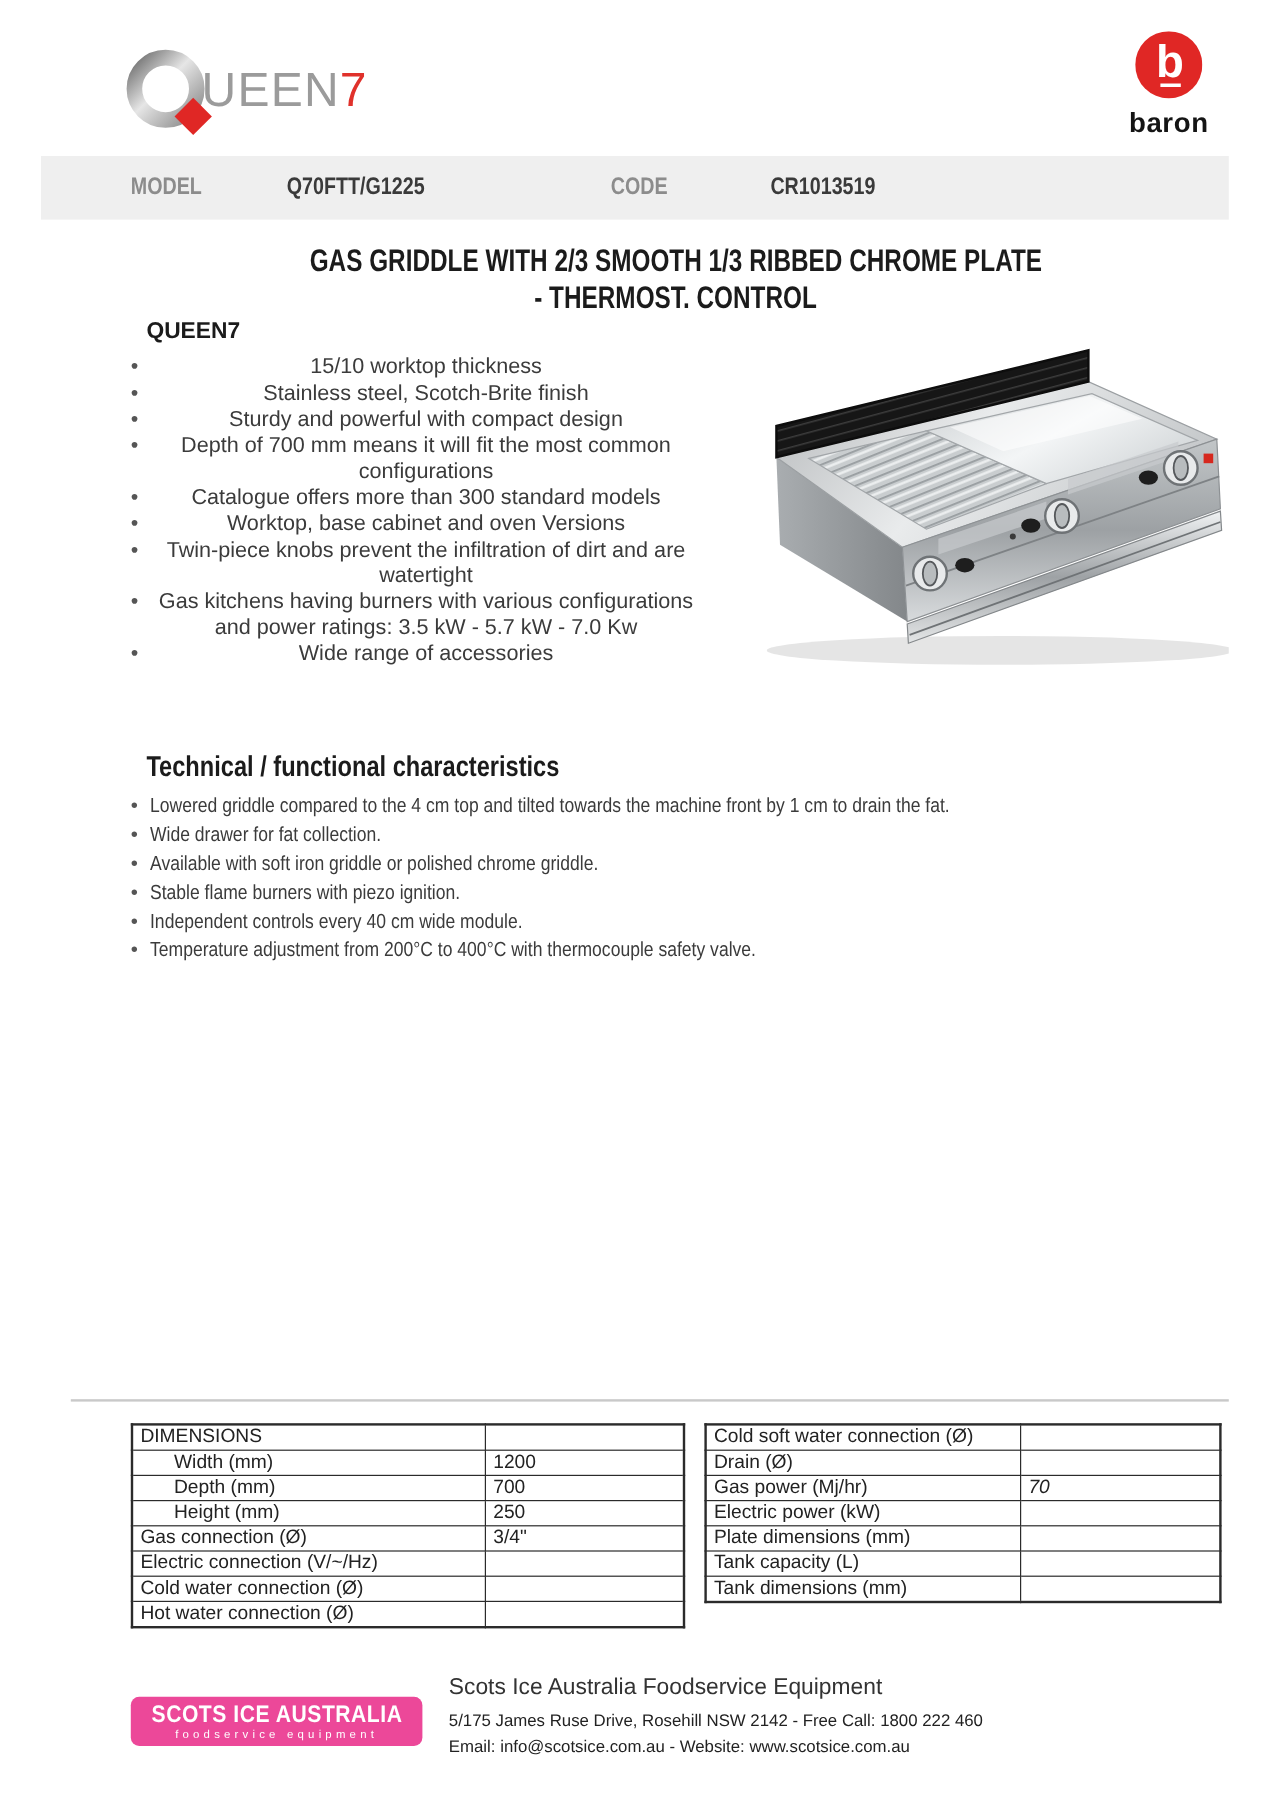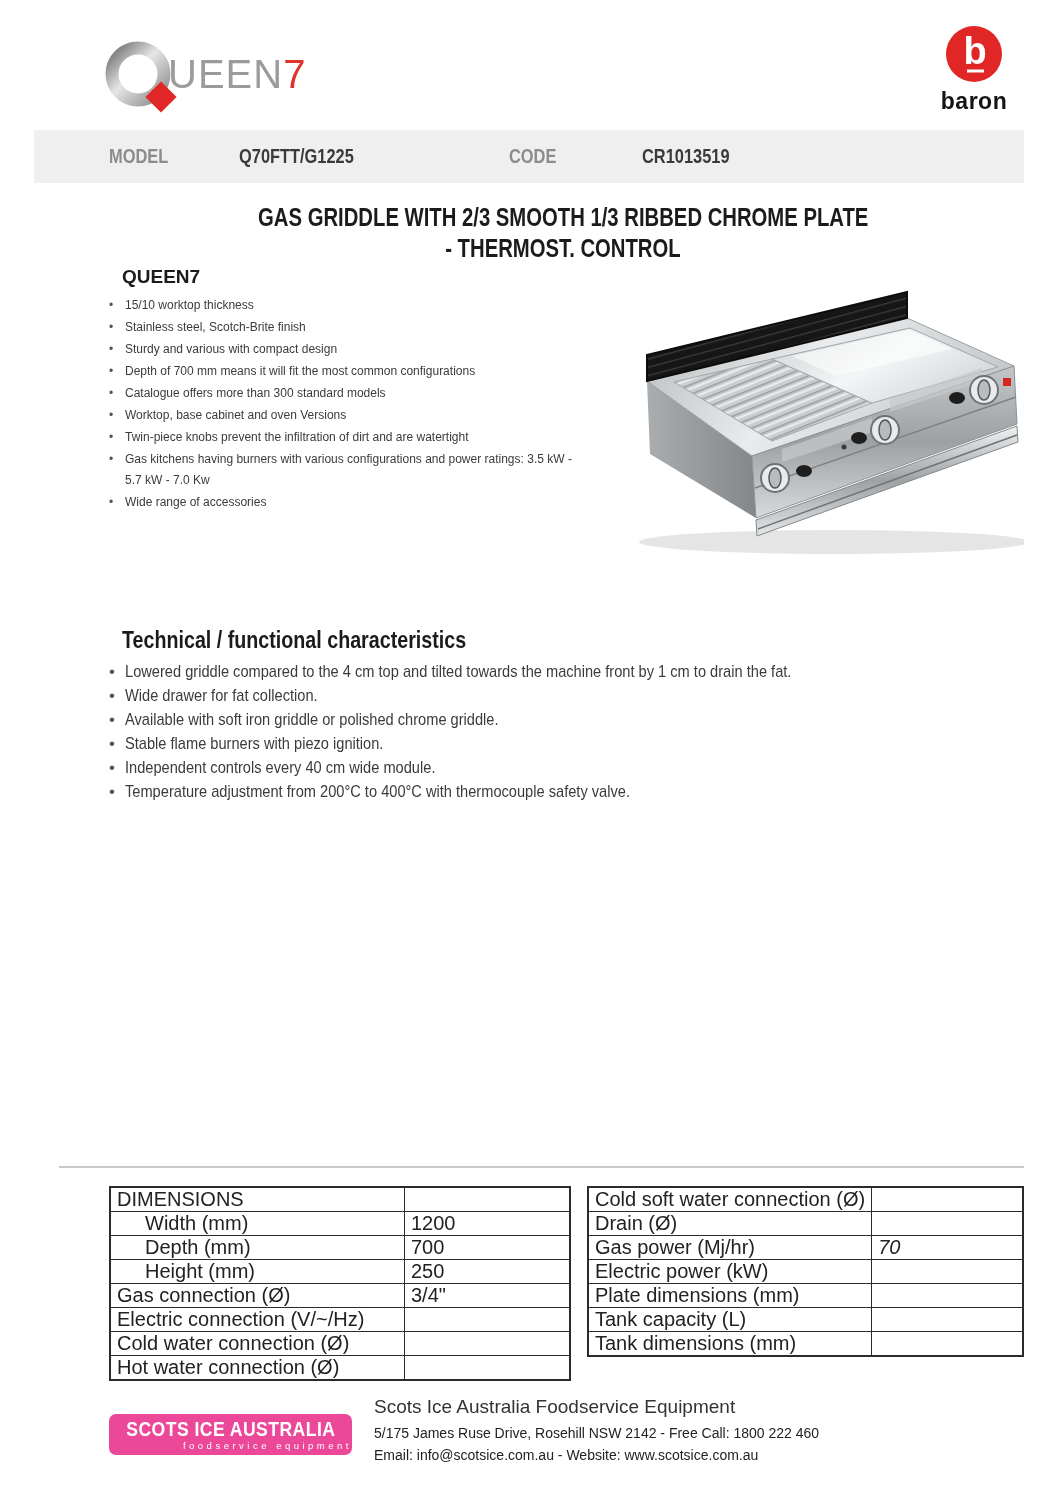--- a/index.html
+++ b/index.html
@@ -32,55 +32,55 @@
   #code-value{left:608px;}
 
   
   #title{left:0;top:202px;width:1058px;text-align:center;font-size:26px;line-height:31px;font-weight:700;color:#1b1b1b;}
 
   
   #features-heading{left:88px;top:266px;font-size:19px;font-weight:700;color:#1b1b1b;}
   ul.bullets{list-style:none;margin:0;padding:0;}
   ul.bullets li{position:relative;padding-left:18px;color:#3b3b3b;}
   ul.bullets li::before{content:"•";position:absolute;left:2px;top:0;color:#555;}
-  #features-list{left:73px;top:295px;width:478px;font-size:12px;line-height:21px;}
+  #features-list{left:73px;top:295px;width:478px;font-size:18px;line-height:21px;text-align:center;}
   #features-list li{margin-bottom:1px;}
 
   
   #product-image{left:588px;top:266px;width:422px;height:296px;}
 
   
   #tech-heading{left:88px;top:626px;font-size:24px;font-weight:700;color:#1b1b1b;}
   #tech-list{left:73px;top:661px;width:960px;font-size:17px;line-height:22px;}
   #tech-list li{margin-bottom:2px;}
   #tech-list .cond{transform:scaleX(0.86);}
 
   
   #divider{left:25px;top:1166px;width:985px;height:2px;background:#c9c9c9;}
 
   
-  table.spec{border-collapse:collapse;table-layout:fixed;font-size:20px;color:#222;}
+  table.spec{border-collapse:collapse;table-layout:fixed;font-size:16px;color:#222;}
   table.spec td{border:1px solid #2b2b2b;height:20px;padding:0 6px;overflow:hidden;white-space:nowrap;}
   table.spec{border:2px solid #2b2b2b;}
   td.lbl{padding-left:8px;}
   tr.indent td.lbl{padding-left:34px;}
   td.val{text-align:left;}
   #table-left{left:75px;top:1186px;}
   #table-left td.lbl{width:253px;}
   #table-left td.val{width:152px;}
   #table-right{left:553px;top:1186px;}
   #table-right td.lbl{width:249px;}
   #table-right td.val{width:153px;font-style:italic;}
 
   
   #footer-logo{left:75px;top:1414px;width:243px;height:41px;background:#ec4899;border-radius:7px;
     color:#ffffff;text-align:center;}
   #footer-logo .l1{font-size:20px;font-weight:700;margin-top:4px;letter-spacing:0.5px;}
   #footer-logo .l1 .cond{transform:scaleX(0.88);transform-origin:50% 50%;}
-  #footer-logo .l2{font-size:9.5px;letter-spacing:3.5px;margin-top:-1px;text-align:right;}
+  #footer-logo .l2{font-size:9.5px;letter-spacing:3.5px;margin-top:-1px;}
   #footer-text{left:340px;top:1396px;width:640px;color:#2b2b2b;}
   #footer-company{font-size:19px;color:#333;margin-bottom:4px;}
   #footer-address,#footer-contact{font-size:14px;line-height:22px;color:#222;}
 </style>
 </head>
 <body>
 
 <div id="page">
 
   <svg id="queen7-logo" class="abs" viewBox="0 0 210 78">
@@ -124,21 +124,21 @@
 
   <div id="title" class="abs">
     <div><span class="cond-c">GAS GRIDDLE WITH 2/3 SMOOTH 1/3 RIBBED CHROME PLATE</span></div>
     <div><span class="cond-c">- THERMOST. CONTROL</span></div>
   </div>
 
   <div id="features-heading" class="abs">QUEEN7</div>
   <ul id="features-list" class="bullets abs">
     <li>15/10 worktop thickness</li>
     <li>Stainless steel, Scotch-Brite finish</li>
-    <li>Sturdy and various with compact design</li>
+    <li>Sturdy and powerful with compact design</li>
     <li>Depth of 700 mm means it will fit the most common configurations</li>
     <li>Catalogue offers more than 300 standard models</li>
     <li>Worktop, base cabinet and oven Versions</li>
     <li>Twin-piece knobs prevent the infiltration of dirt and are watertight</li>
     <li>Gas kitchens having burners with various configurations and power ratings: 3.5 kW - 5.7 kW - 7.0 Kw</li>
     <li>Wide range of accessories</li>
   </ul>
 
   <svg id="product-image" class="abs" viewBox="0 0 422 296">
     <defs>

